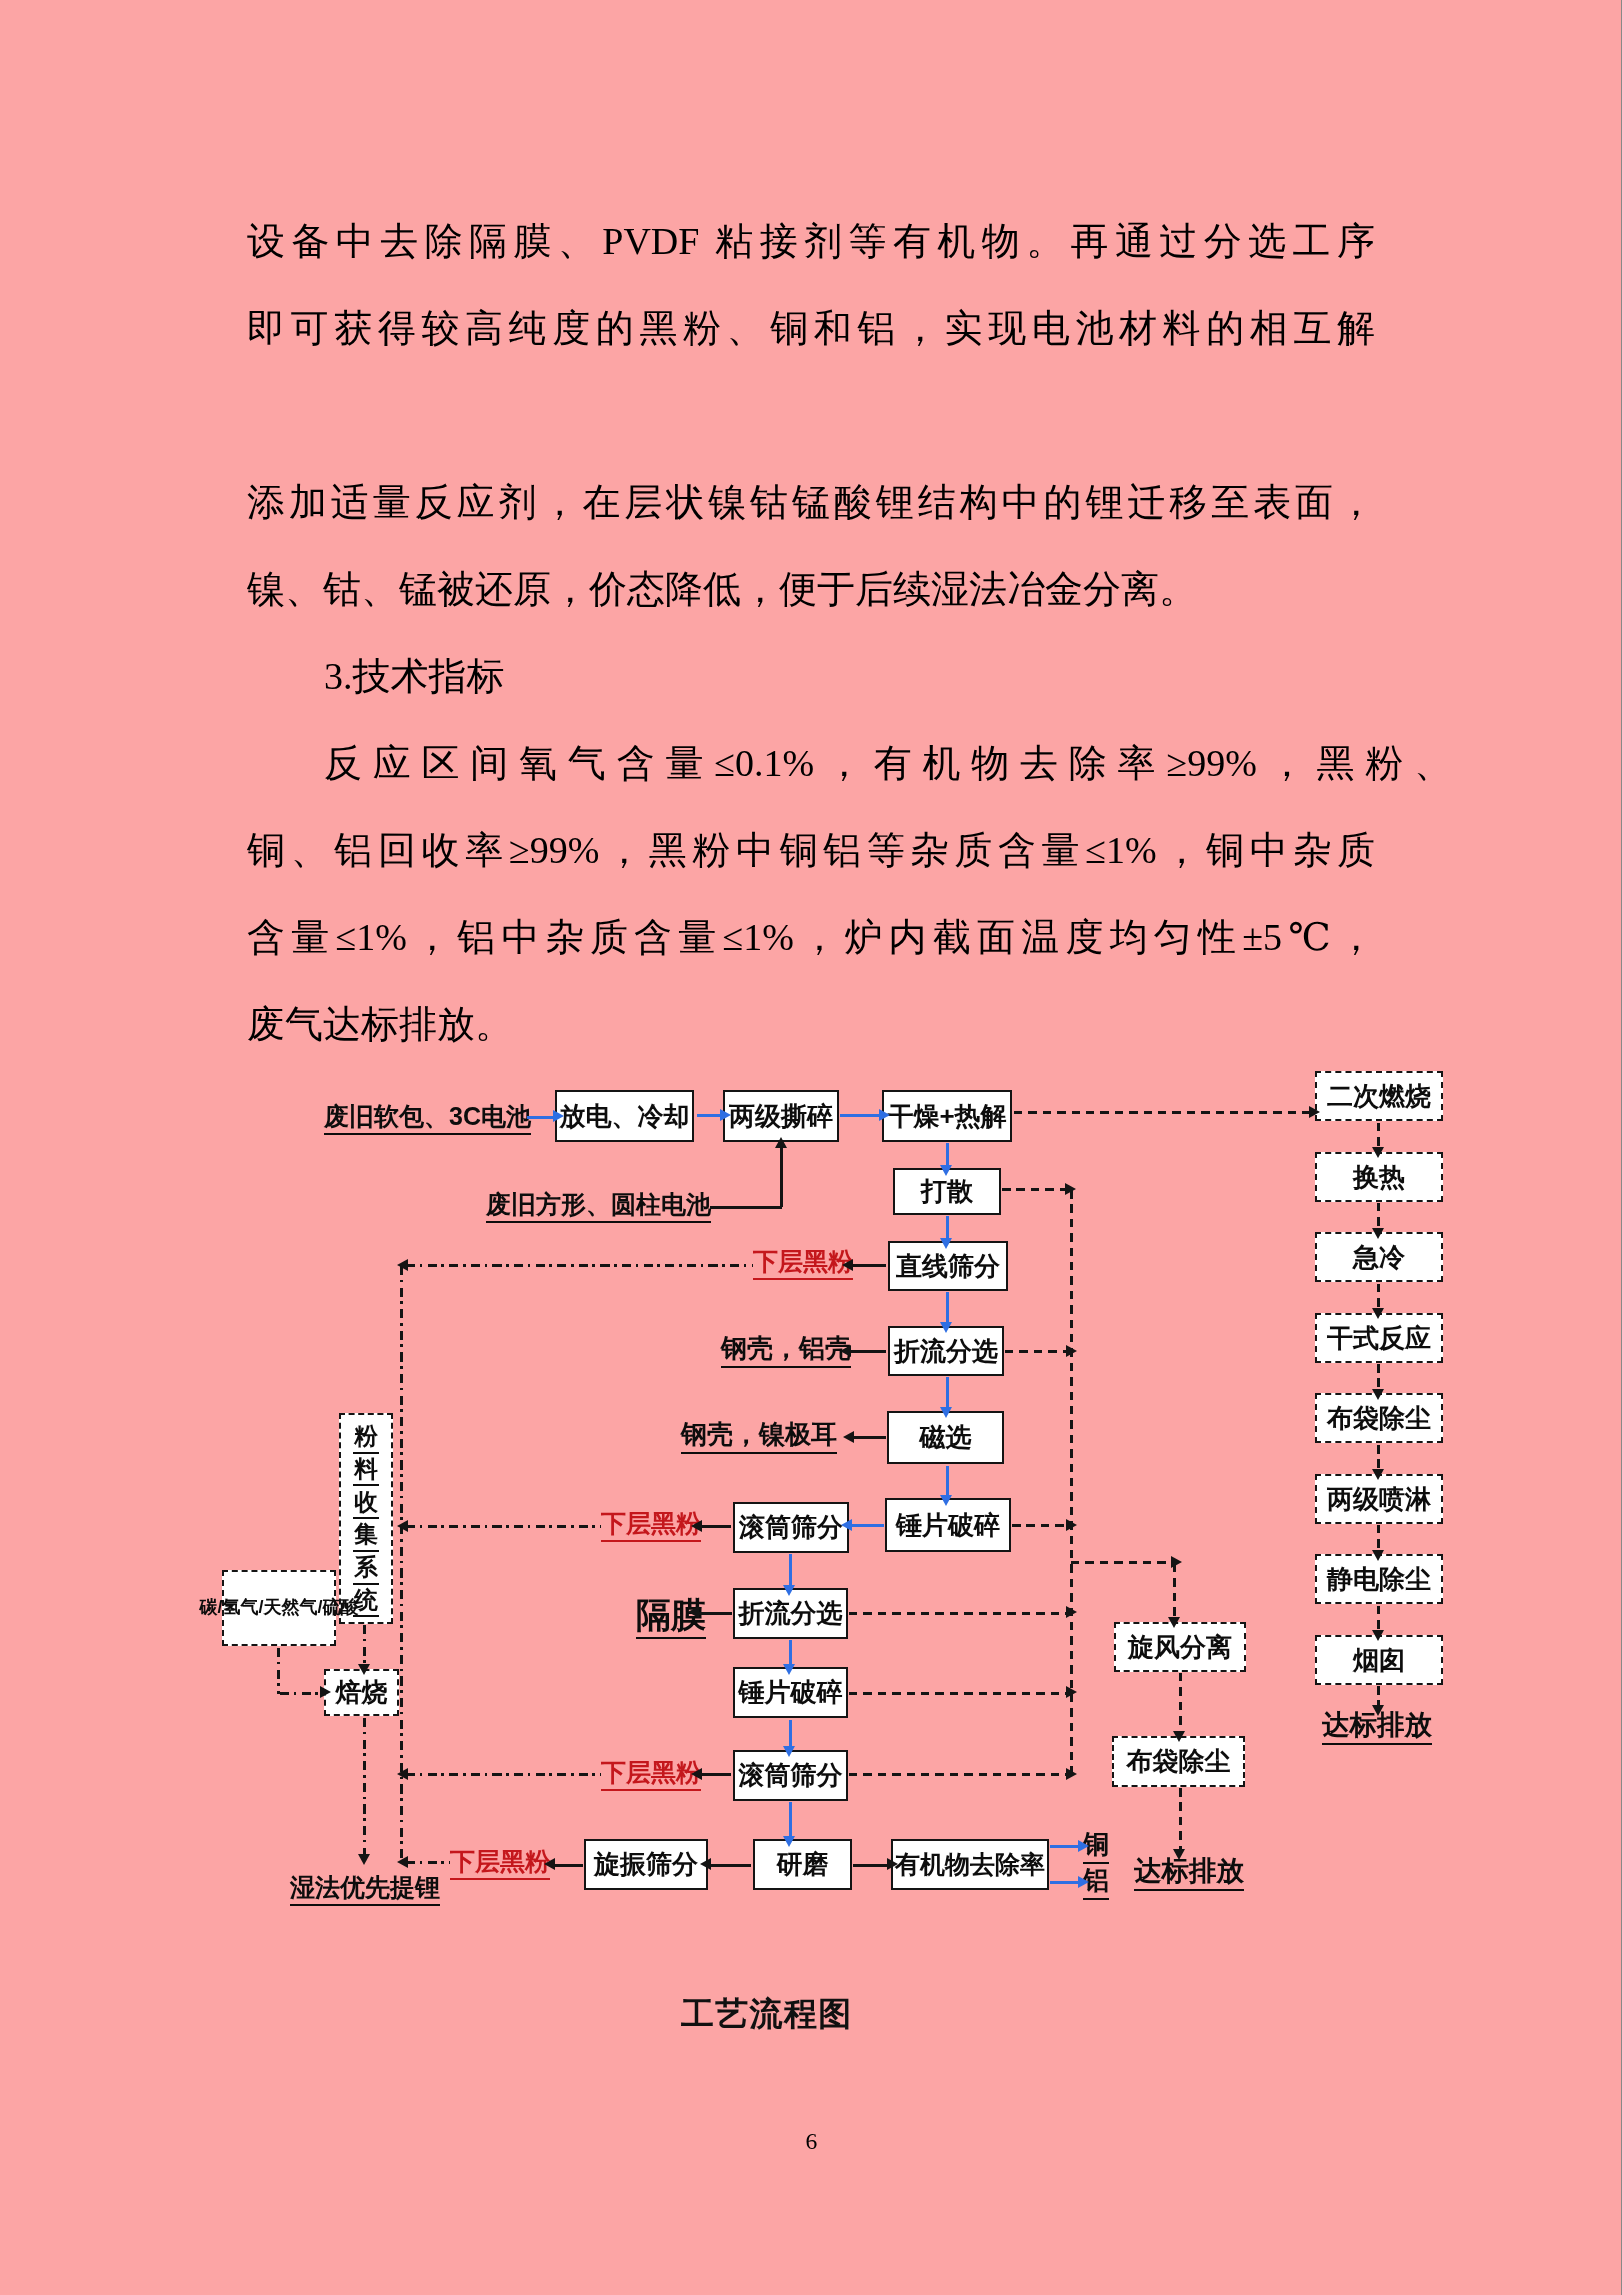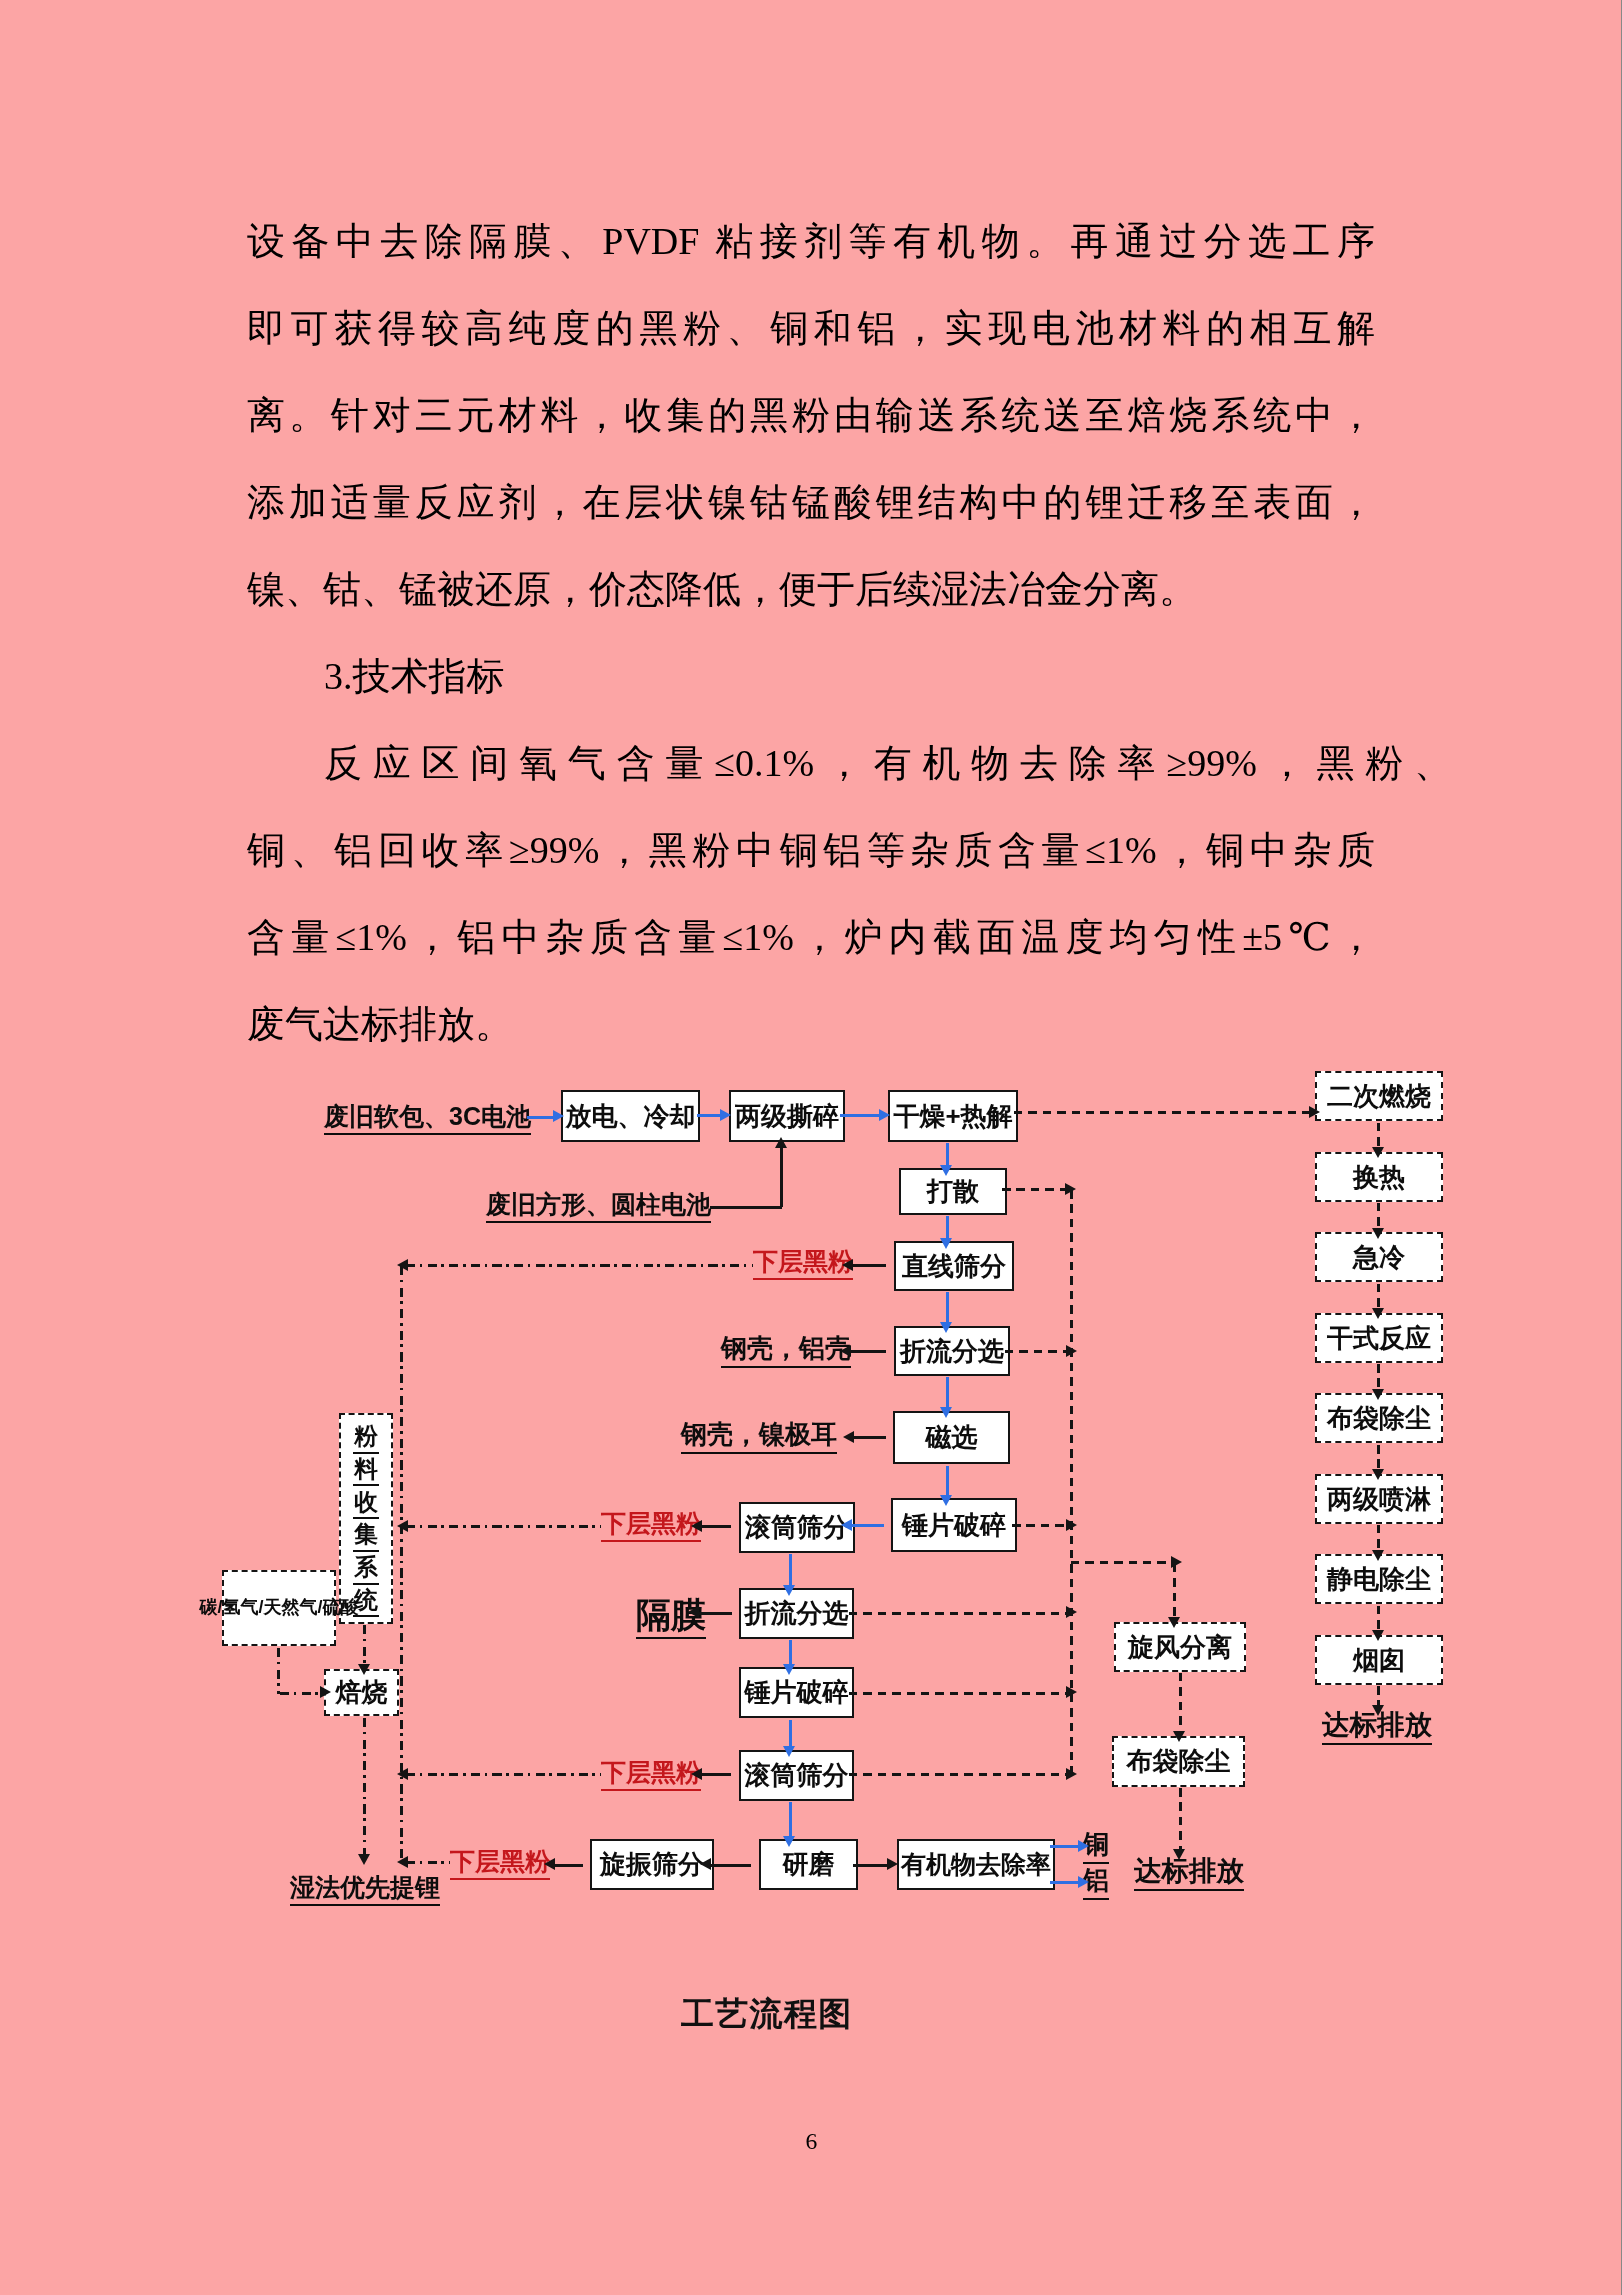--- a/index.html
+++ b/index.html
@@ -8,21 +8,21 @@
   
   .bodyline{position:absolute;left:247px;width:1128px;height:46px;
             font-family:"Liberation Serif","DejaVu Serif",serif;
             font-size:38px;line-height:46px;color:#000;white-space:nowrap;}
   .bodyline.just{white-space:normal;text-align:justify;text-align-last:justify;}
   .indent{padding-left:77px;}
   
   .nbox,.dbox,.ddbox{position:absolute;box-sizing:border-box;background:#fff;color:#0d0d0d;
         display:flex;align-items:center;justify-content:center;
         font-weight:bold;font-size:26px;white-space:nowrap;}
-  .nbox{border:2px solid #141414;margin-left:6px;}
+  .nbox{border:2px solid #141414;}
   .dbox{border:2px dashed #141414;}
   .ddbox{border:2px dashed #141414;}
   .flabel{position:absolute;font-weight:bold;font-size:26px;color:#0d0d0d;white-space:nowrap;
           border-bottom:2.6px solid currentColor;padding-bottom:2px;line-height:1.15;}
   .red{color:var(--label-red,#c4171c);}
   .vtext{flex-direction:column;padding-top:3.9px;}
   .vtext span{display:block;border-bottom:2px solid #0d0d0d;line-height:1.25;padding:0 1.3px;margin-bottom:1.3px;}
   .arrow-line{position:absolute;}
   .arrow-head{position:absolute;width:0;height:0;}
   .caption{position:absolute;left:681px;top:1992px;width:327px;text-align:left;
@@ -30,21 +30,20 @@
   .pagenum{position:absolute;left:0;top:2128px;width:1623px;text-align:center;
            font-family:"Liberation Serif","DejaVu Serif",serif;font-size:23.6px;color:#000;}
 </style>
 </head>
 <body>
 
 <div id="page">
 
   <div class="bodyline just" style="top:218px">设备中去除隔膜、PVDF 粘接剂等有机物。再通过分选工序</div>
   <div class="bodyline just" style="top:305px">即可获得较高纯度的黑粉、铜和铝，实现电池材料的相互解</div>
-  <div class="bodyline just" style="top:392px">离。针对三元材料，收集的黑粉由输送系统送至焙烧系统中，</div>
   <div class="bodyline" style="top:566px">镍、钴、锰被还原，价态降低，便于后续湿法冶金分离。</div>
   <div class="bodyline just" style="top:479px">添加适量反应剂，在层状镍钴锰酸锂结构中的锂迁移至表面，</div>
   <div class="bodyline indent" style="top:653px">3.技术指标</div>
   <div class="bodyline just indent" style="top:740px">反应区间氧气含量≤0.1%，有机物去除率≥99%，黑粉、</div>
   <div class="bodyline just" style="top:827px">铜、铝回收率≥99%，黑粉中铜铝等杂质含量≤1%，铜中杂质</div>
   <div class="bodyline just" style="top:914px">含量≤1%，铝中杂质含量≤1%，炉内截面温度均匀性±5℃，</div>
   <div class="bodyline" style="top:1001px">废气达标排放。</div>
 
   <div class="nbox" style="left:555px;top:1090px;width:139px;height:52px">放电、冷却</div>
   <div class="nbox" style="left:723px;top:1090px;width:116px;height:52px">两级撕碎</div>

